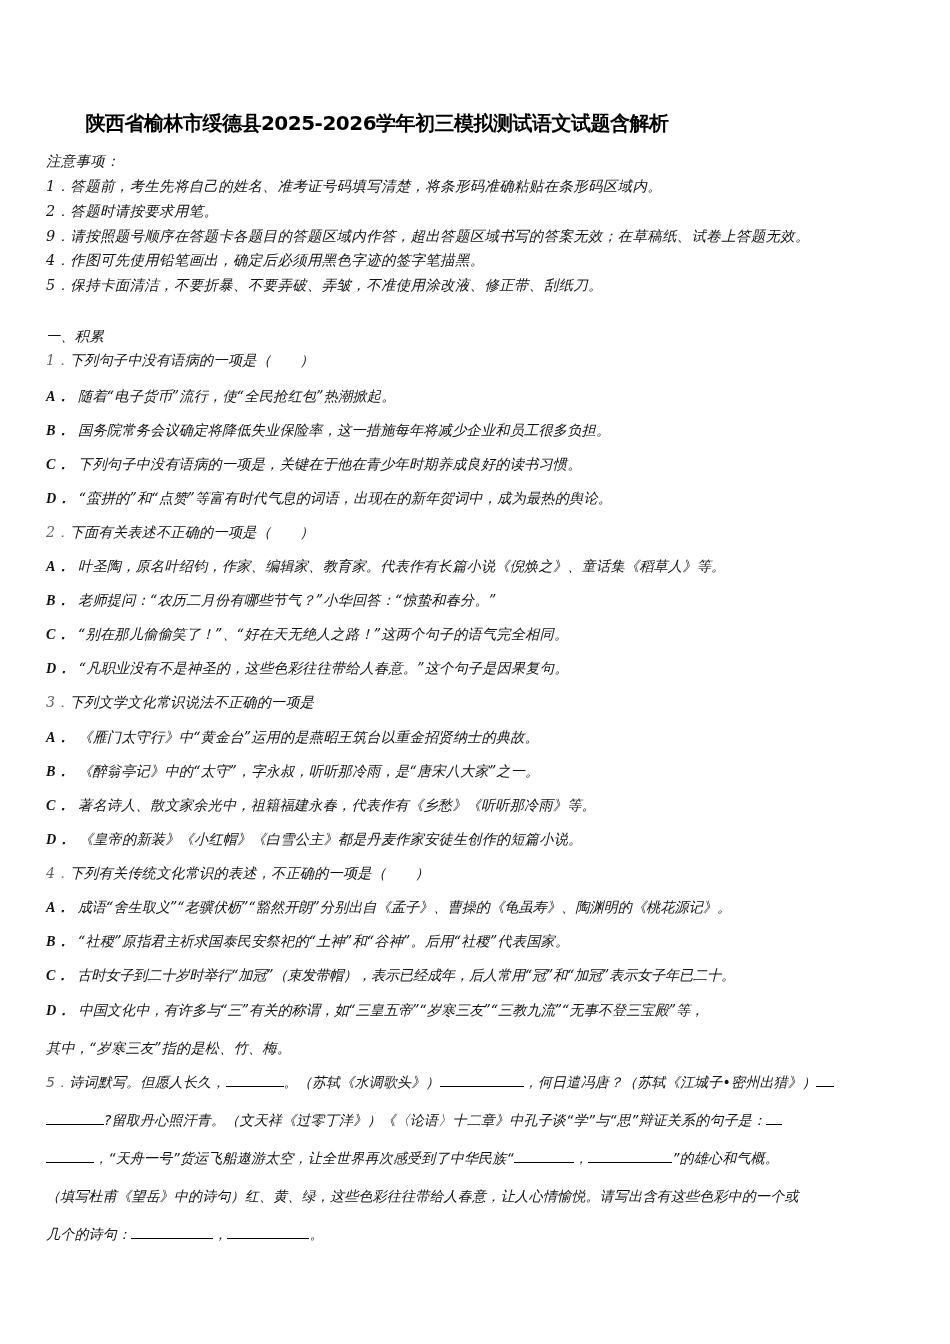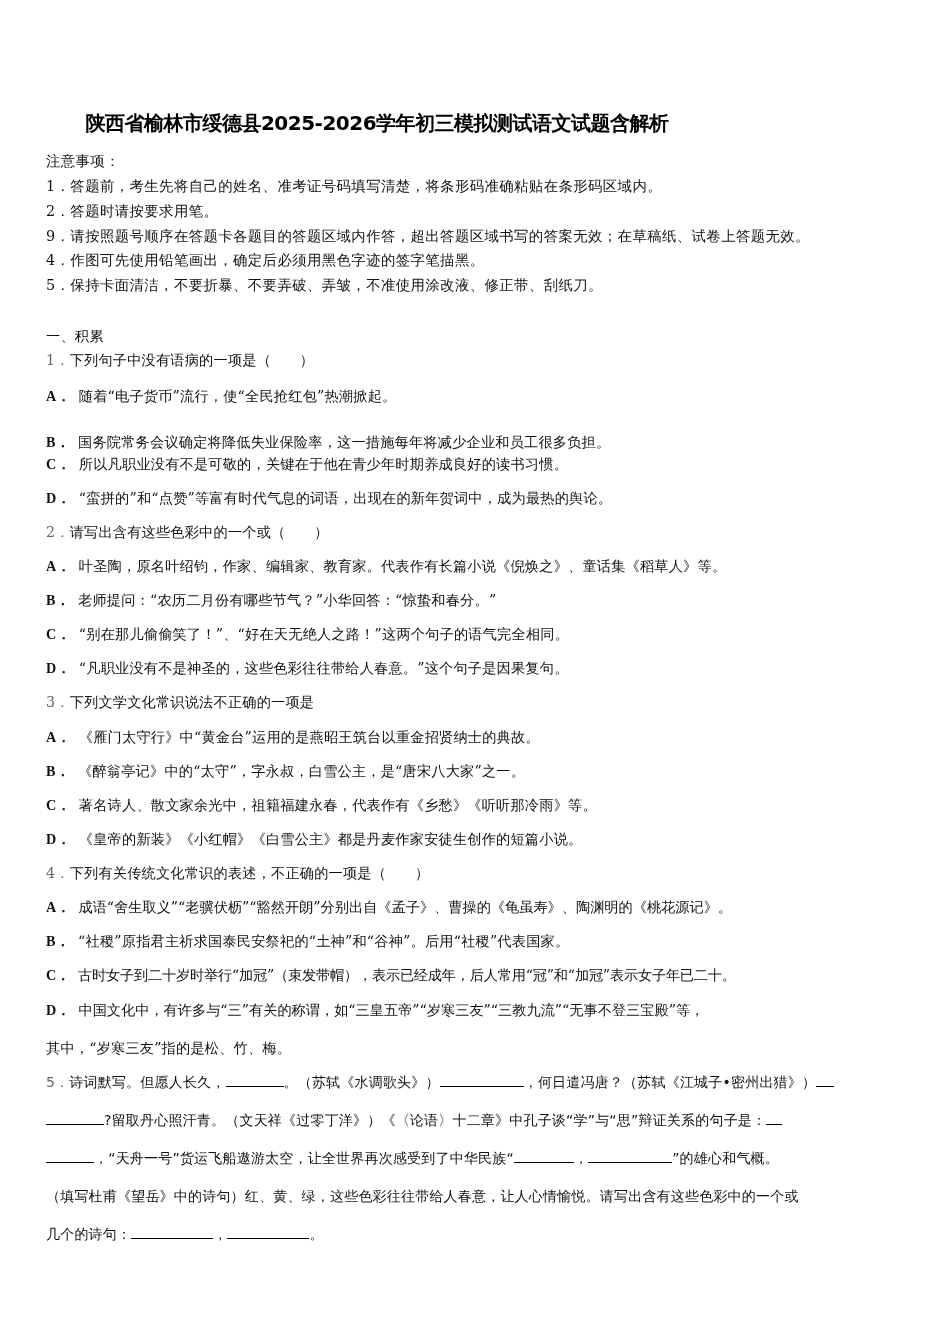--- a/index.html
+++ b/index.html
@@ -9,21 +9,21 @@
     color: #111111;
   }
   .page { position: absolute; left: 0; top: 0; width: 950px; height: 1344px; }
   .title {
     position: absolute; left: 0; top: 110px; width: 754px; text-align: center;
     font-family: "DejaVu Sans", "Liberation Sans", sans-serif;
     font-weight: bold; font-size: 20px; letter-spacing: -0.5px; color: #000;
   }
   .line {
     position: absolute; left: 46px; white-space: nowrap;
-    font-size: 14.2px; line-height: 20px; letter-spacing: 0.2px;
+    font-size: 14.2px; line-height: 20px; letter-spacing: 0.2px; font-style: italic;
   }
   .notice .line { font-size: 14.4px; letter-spacing: 0.4px; }
   .qnum { color: #666; font-weight: normal; }
   .optlabel { font-weight: bold; font-family: "Liberation Serif", serif; margin-right: 8px; }
   .q5 { font-family: "DejaVu Sans", "Liberation Sans", sans-serif; font-size: 14px; }
   .blank { display: inline-block; border-bottom: 1px solid #000; height: 14px; vertical-align: baseline; }
 </style>
 </head>
 <body>
 
@@ -39,41 +39,41 @@
     <div class="line" style="top:275px">5．保持卡面清洁，不要折暴、不要弄破、弄皱，不准使用涂改液、修正带、刮纸刀。</div>
   </div>
 
   <div class="line" style="top:326px">一、积累</div>
 
   <div>
     <div class="line" style="top:350px">
       <span class="qnum">1．</span><span>下列句子中没有语病的一项是（　　）</span>
     </div>
     <div class="line" style="top:386px"><span class="optlabel">A．</span><span>随着“电子货币”流行，使“全民抢红包”热潮掀起。</span></div>
-    <div class="line" style="top:432px"><span class="optlabel">B．</span><span>国务院常务会议确定将降低失业保险率，这一措施每年将减少企业和员工很多负担。</span></div>
-    <div class="line" style="top:454px"><span class="optlabel">C．</span><span>所以凡职业没有不是可敬的，关键在于他在青少年时期养成良好的读书习惯。</span></div>
+    <div class="line" style="top:420px"><span class="optlabel">B．</span><span>国务院常务会议确定将降低失业保险率，这一措施每年将减少企业和员工很多负担。</span></div>
+    <div class="line" style="top:454px"><span class="optlabel">C．</span><span>下列句子中没有语病的一项是，关键在于他在青少年时期养成良好的读书习惯。</span></div>
     <div class="line" style="top:488px"><span class="optlabel">D．</span><span>“蛮拼的”和“点赞”等富有时代气息的词语，出现在的新年贺词中，成为最热的舆论。</span></div>
   </div>
 
   <div>
     <div class="line" style="top:522px">
-      <span class="qnum">2．</span><span>请写出含有这些色彩中的一个或（　　）</span>
+      <span class="qnum">2．</span><span>下面有关表述不正确的一项是（　　）</span>
     </div>
     <div class="line" style="top:556px"><span class="optlabel">A．</span><span>叶圣陶，原名叶绍钧，作家、编辑家、教育家。代表作有长篇小说《倪焕之》、童话集《稻草人》等。</span></div>
     <div class="line" style="top:590px"><span class="optlabel">B．</span><span>老师提问：“农历二月份有哪些节气？”小华回答：“惊蛰和春分。”</span></div>
     <div class="line" style="top:624px"><span class="optlabel">C．</span><span>“别在那儿偷偷笑了！”、“好在天无绝人之路！”这两个句子的语气完全相同。</span></div>
     <div class="line" style="top:658px"><span class="optlabel">D．</span><span>“凡职业没有不是神圣的，这些色彩往往带给人春意。”这个句子是因果复句。</span></div>
   </div>
 
   <div>
     <div class="line" style="top:692px">
       <span class="qnum">3．</span><span>下列文学文化常识说法不正确的一项是</span>
     </div>
     <div class="line" style="top:727px"><span class="optlabel">A．</span><span>《雁门太守行》中“黄金台”运用的是燕昭王筑台以重金招贤纳士的典故。</span></div>
-    <div class="line" style="top:761px"><span class="optlabel">B．</span><span>《醉翁亭记》中的“太守”，字永叔，白雪公主，是“唐宋八大家”之一。</span></div>
+    <div class="line" style="top:761px"><span class="optlabel">B．</span><span>《醉翁亭记》中的“太守”，字永叔，听听那冷雨，是“唐宋八大家”之一。</span></div>
     <div class="line" style="top:795px"><span class="optlabel">C．</span><span>著名诗人、散文家余光中，祖籍福建永春，代表作有《乡愁》《听听那冷雨》等。</span></div>
     <div class="line" style="top:829px"><span class="optlabel">D．</span><span>《皇帝的新装》《小红帽》《白雪公主》都是丹麦作家安徒生创作的短篇小说。</span></div>
   </div>
 
   <div>
     <div class="line" style="top:863px">
       <span class="qnum">4．</span><span>下列有关传统文化常识的表述，不正确的一项是（　　）</span>
     </div>
     <div class="line" style="top:897px;letter-spacing:0"><span class="optlabel">A．</span><span>成语“舍生取义”“老骥伏枥”“豁然开朗”分别出自《孟子》、曹操的《龟虽寿》、陶渊明的《桃花源记》。</span></div>
     <div class="line" style="top:931px"><span class="optlabel">B．</span><span>“社稷”原指君主祈求国泰民安祭祀的“土神”和“谷神”。后用“社稷”代表国家。</span></div>

